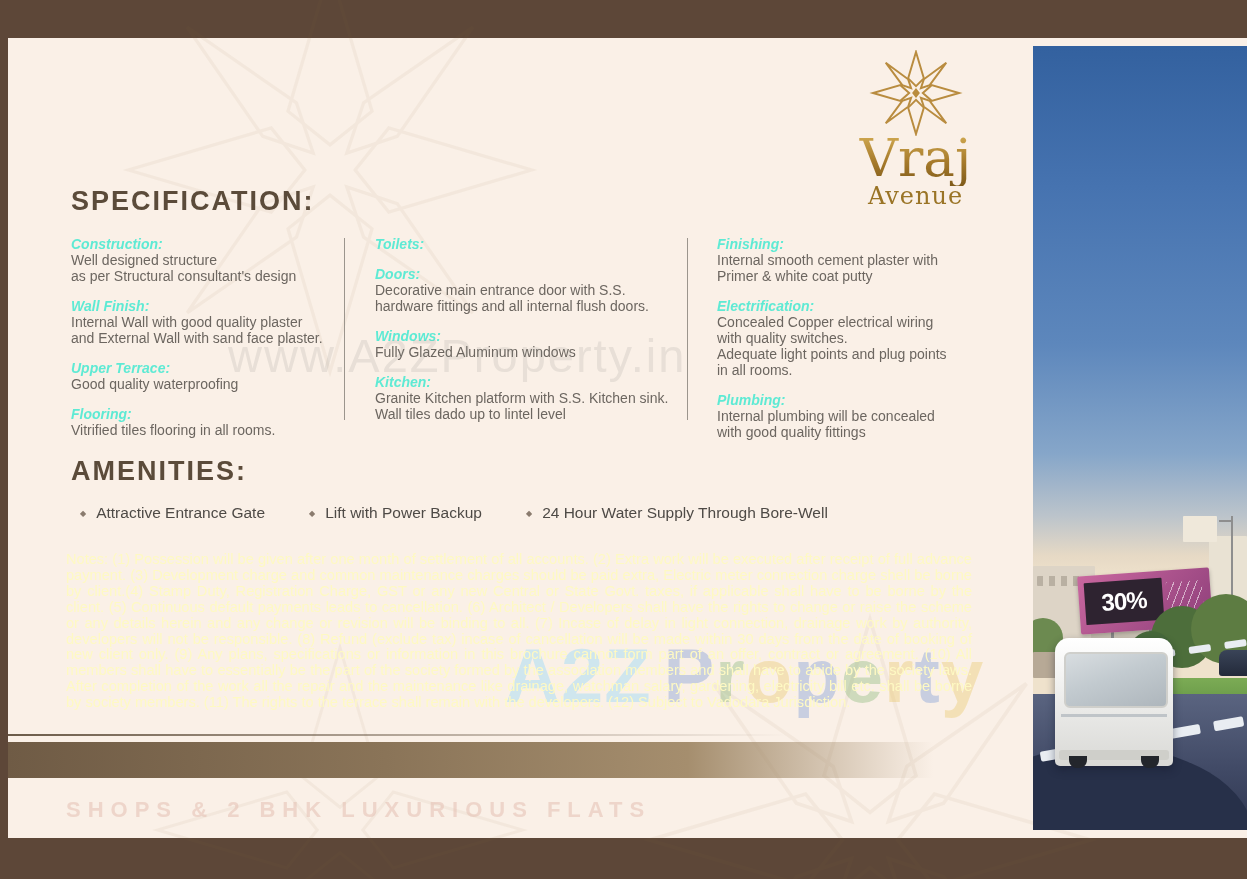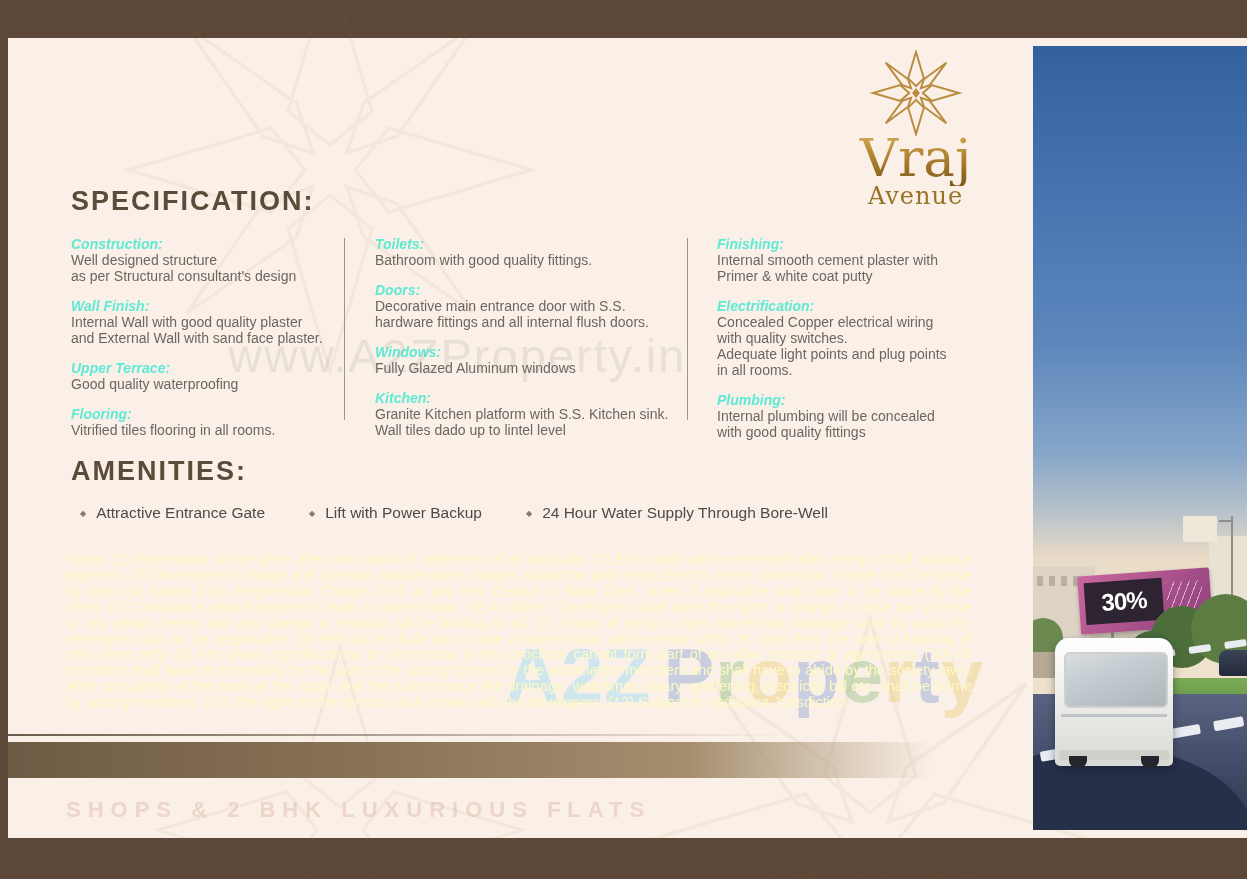--- a/index.html
+++ b/index.html
@@ -227,21 +227,20 @@
     <div class="spec-title">Flooring:</div>
     <div class="spec-text">Vitrified tiles flooring in all rooms.</div>
   </div>
 </div>
 
 <div class="vdiv d1"></div>
 
 <div class="spec-col c2">
   <div class="spec-item">
     <div class="spec-title">Toilets:</div>
-    <div class="spec-text">Bathroom with good quality fittings.</div>
   </div>
   <div class="spec-item">
     <div class="spec-title">Doors:</div>
     <div class="spec-text">Decorative main entrance door with S.S.
 hardware fittings and all internal flush doors.</div>
   </div>
   <div class="spec-item">
     <div class="spec-title">Windows:</div>
     <div class="spec-text">Fully Glazed Aluminum windows</div>
   </div>

